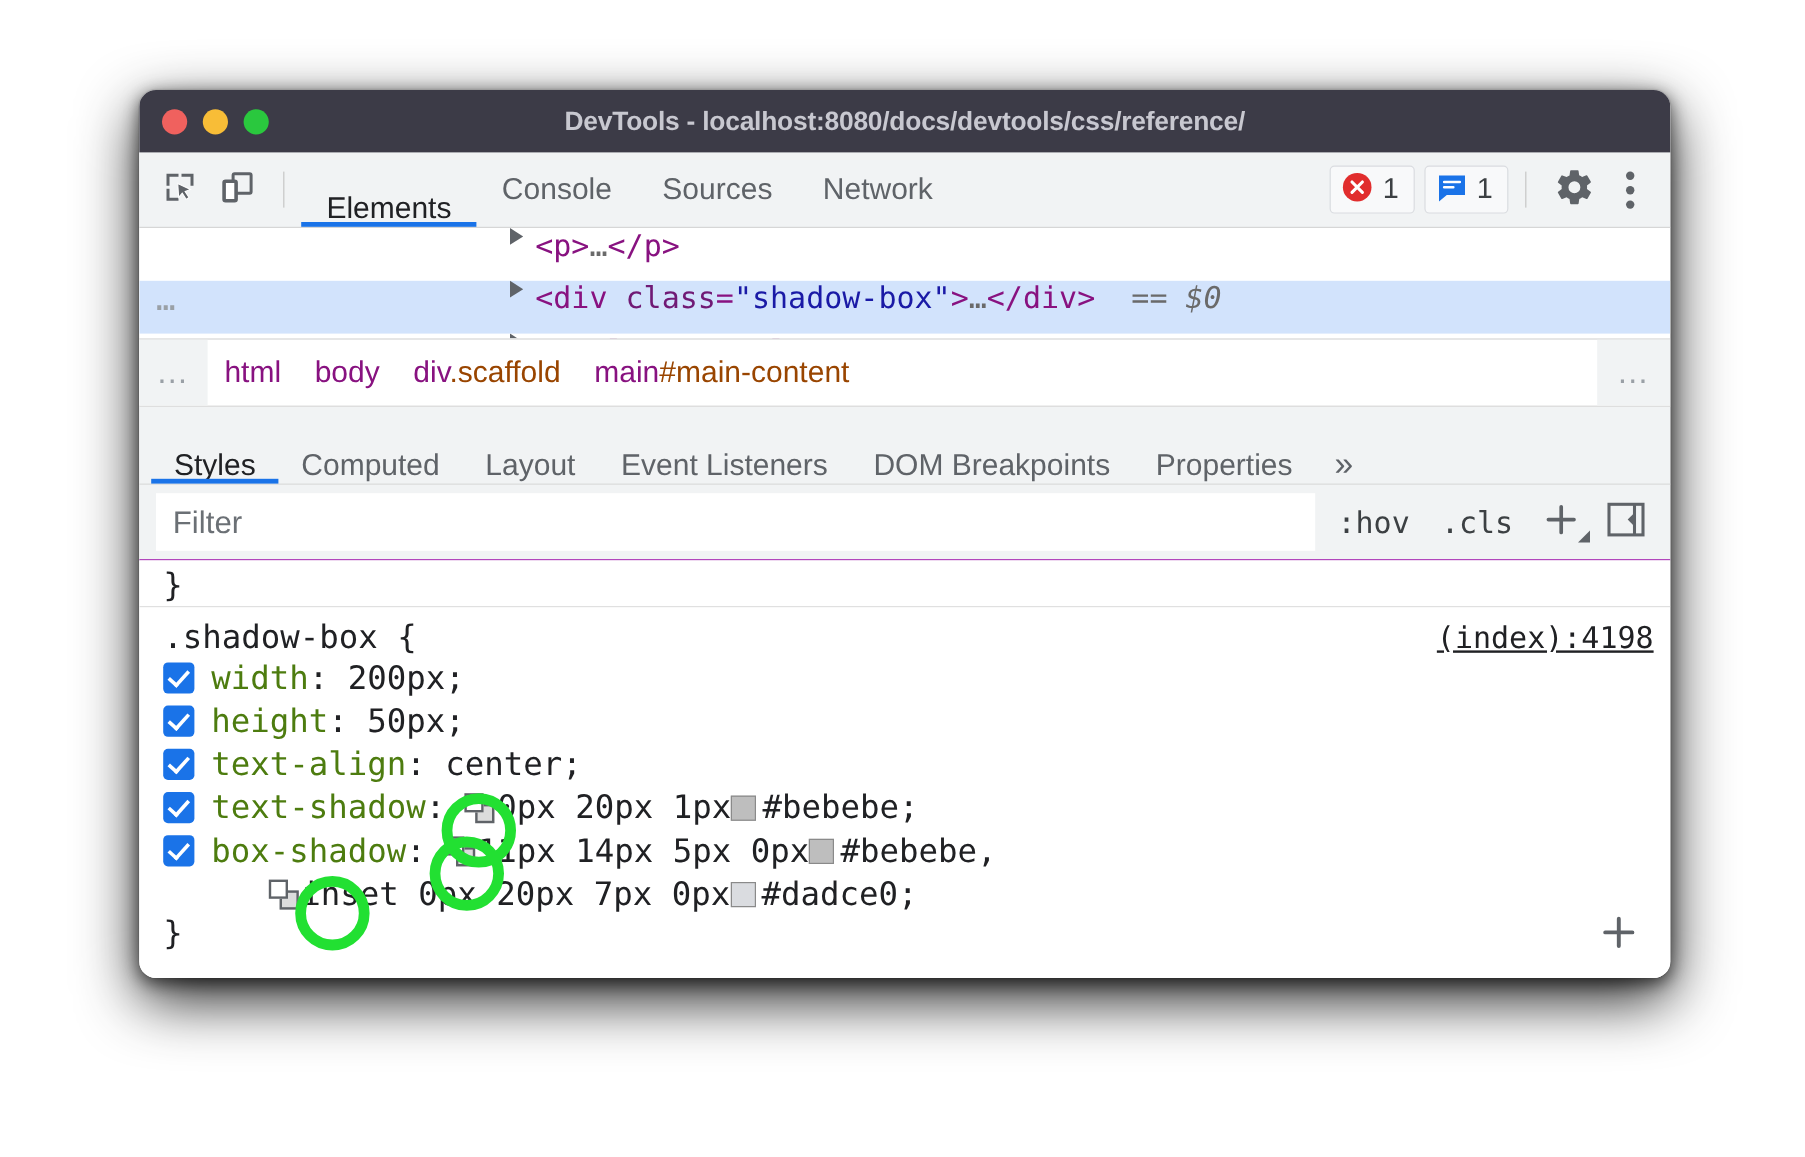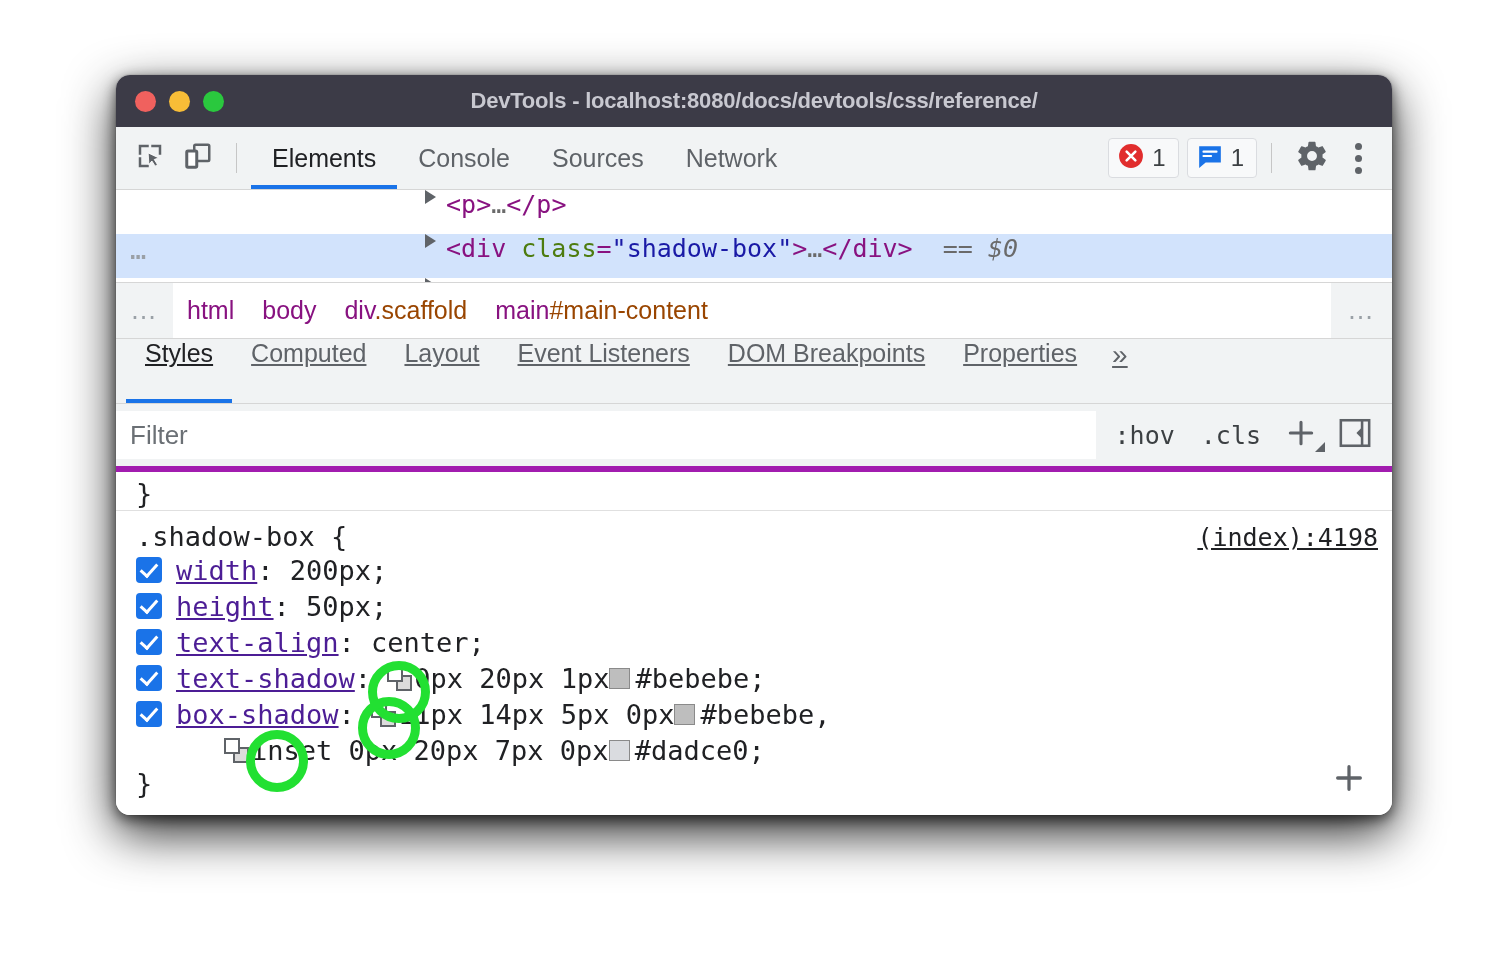--- a/index.html
+++ b/index.html
@@ -86,21 +86,21 @@
   }
   .tabs { display: flex; align-items: stretch; height: 100%; }
   .tab {
     display: flex; align-items: center;
     padding: 0 21px;
     font-size: 25px;
     color: #5f6368;
     position: relative;
     white-space: nowrap;
   }
-  .tab.active { color: #202124; }
+  .tab.active { color: #202124; align-items: flex-end; }
   .tab.active::after {
     content: "";
     position: absolute;
     left: 0; right: 0; bottom: 0;
     height: 4px;
     background: #1a73e8;
   }
   .tb-spacer { flex: 1 1 auto; }
   .badge {
     display: flex; align-items: center; gap: 8px;
@@ -148,21 +148,21 @@
   .dom-indent { flex: 0 0 233px; }
   .tri {
     width: 0; height: 0;
     border-left: 11px solid #5f6368;
     border-top: 7px solid transparent;
     border-bottom: 7px solid transparent;
     margin-right: 10px;
     flex: 0 0 auto;
   }
   .tk-tag { color: #881280; }
-  .tk-attr { color: #4d7c0f; }
+  .tk-attr { color: #701a75; }
   .tk-val { color: #1a1aa6; }
   .tk-punct { color: #881280; }
   .tk-dim { color: #6a6a6a; }
   .tk-var { color: #6a6a6a; font-style: italic; }
 
   
   .crumbs {
     flex: 0 0 55px;
     background: #ffffff;
     border-top: 1px solid #d6d6d6;
@@ -196,45 +196,45 @@
   
   .pane-tabs {
     flex: 0 0 64px;
     background: #f1f3f4;
     display: flex;
     align-items: stretch;
     border-bottom: 1px solid #d6d6d6;
     padding-left: 10px;
   }
   .ptab {
-    display: flex; align-items: flex-start;
+    display: flex; align-items: flex-end;
     padding: 0 19px;
     font-size: 25px;
     color: #5f6368;
     position: relative;
     white-space: nowrap;
-    text-decoration: underline;
   }
   .ptab.active { color: #202124; }
   .ptab.active::after {
     content: "";
     position: absolute;
     left: 0; right: 0; bottom: 0;
     height: 4px;
     background: #1a73e8;
   }
   .ptab.chev { font-size: 28px; color: #5f6368; padding: 0 16px; }
 
   
   .filter-row {
     flex: 0 0 62px;
     background: #f1f3f4;
     display: flex;
     align-items: center;
-    border-bottom: 6px solid #a21caf;
+    border-bottom: 1px solid #a21caf;
+    padding-left: 14px;
   }
   .filter-input {
     flex: 1 1 auto;
     height: 48px;
     background: #ffffff;
     border: none;
     outline: none;
     font-size: 26px;
     color: #5f6368;
     padding: 0 14px;
@@ -315,21 +315,21 @@
     content: "";
     position: absolute;
     left: 8px; top: 3px;
     width: 7px; height: 14px;
     border: solid #ffffff;
     border-width: 0 3px 3px 0;
     transform: rotate(42deg);
   }
   .cbx.spacer { background: transparent; }
   .cbx.spacer::after { display: none; }
-  .prop { color: #4c1d95; text-decoration: underline; }
+  .prop { color: #4d7c0f; }
   .val { color: #202124; }
   .swatch {
     display: inline-block;
     width: 21px; height: 21px;
     border: 1px solid #8a8a8a;
     vertical-align: -3px;
     margin-right: 5px;
     box-sizing: border-box;
   }
   .shadow-icon {

